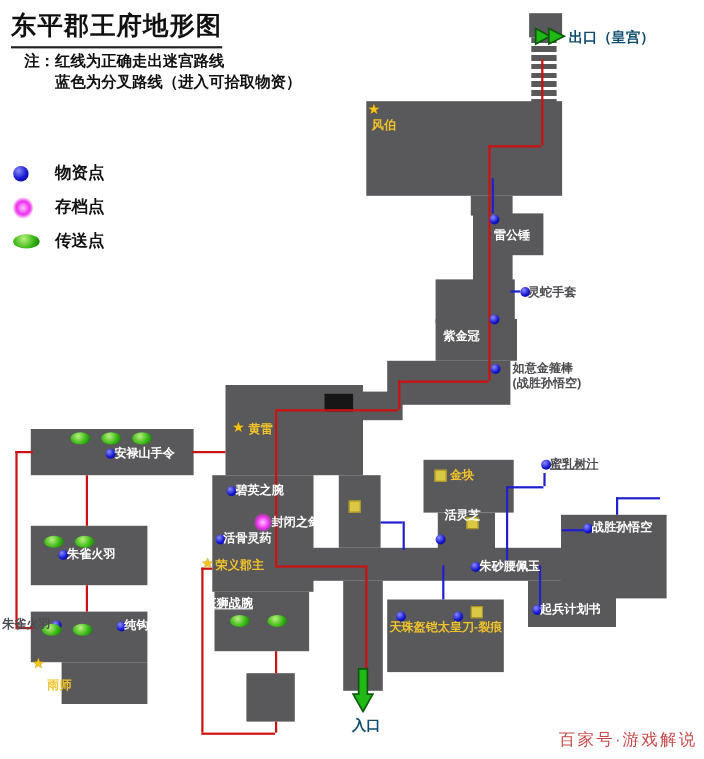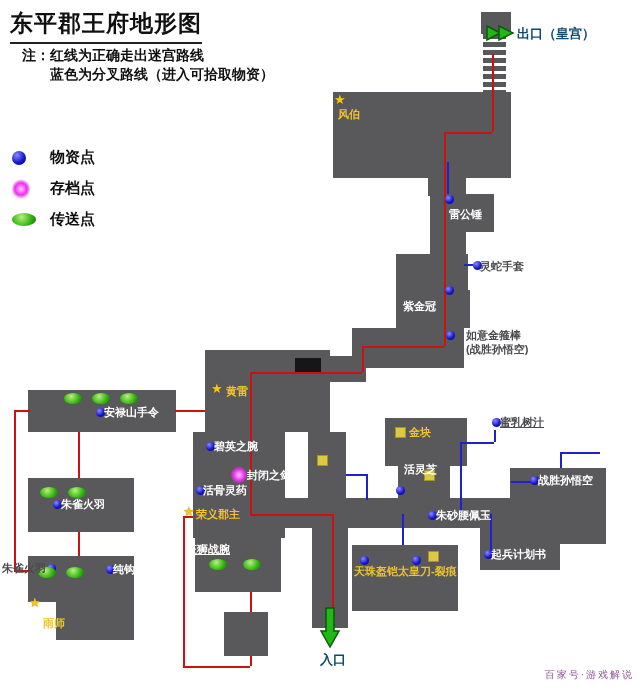--- a/index.html
+++ b/index.html
@@ -39,21 +39,21 @@
   .mlabel{position:absolute;font-size:11px;font-weight:bold;line-height:1.3;white-space:nowrap}
   .mlabel.white{color:#ffffff}
   .mlabel.dark{color:#4c4c50}
   .mlabel.yellow{color:#f0c42a}
   .mlabel.red{color:#0c4a6e;font-size:13px}
   
   .dot.big{width:14px;height:14px}
   .oval.big{width:24px;height:13px}
   .square.big{width:15px;height:15px}
   .save.big{width:18px;height:20px}
-  #wm{position:absolute;right:6px;bottom:8px;font-size:10px;color:#701a75;opacity:.8;letter-spacing:2px}
+  #wm{position:absolute;right:6px;bottom:8px;font-size:15px;color:#b91c1c;opacity:.8;letter-spacing:2px}
 </style>
 </head>
 <body>
 
 <div id="stage">
   <h1 id="title">东平郡王府地形图</h1>
   <div class="note" id="note1">注：红线为正确走出迷宫路线</div>
   <div class="note" id="note2">蓝色为分叉路线（进入可拾取物资）</div>
   <div id="legend">
       <div class="lrow">

